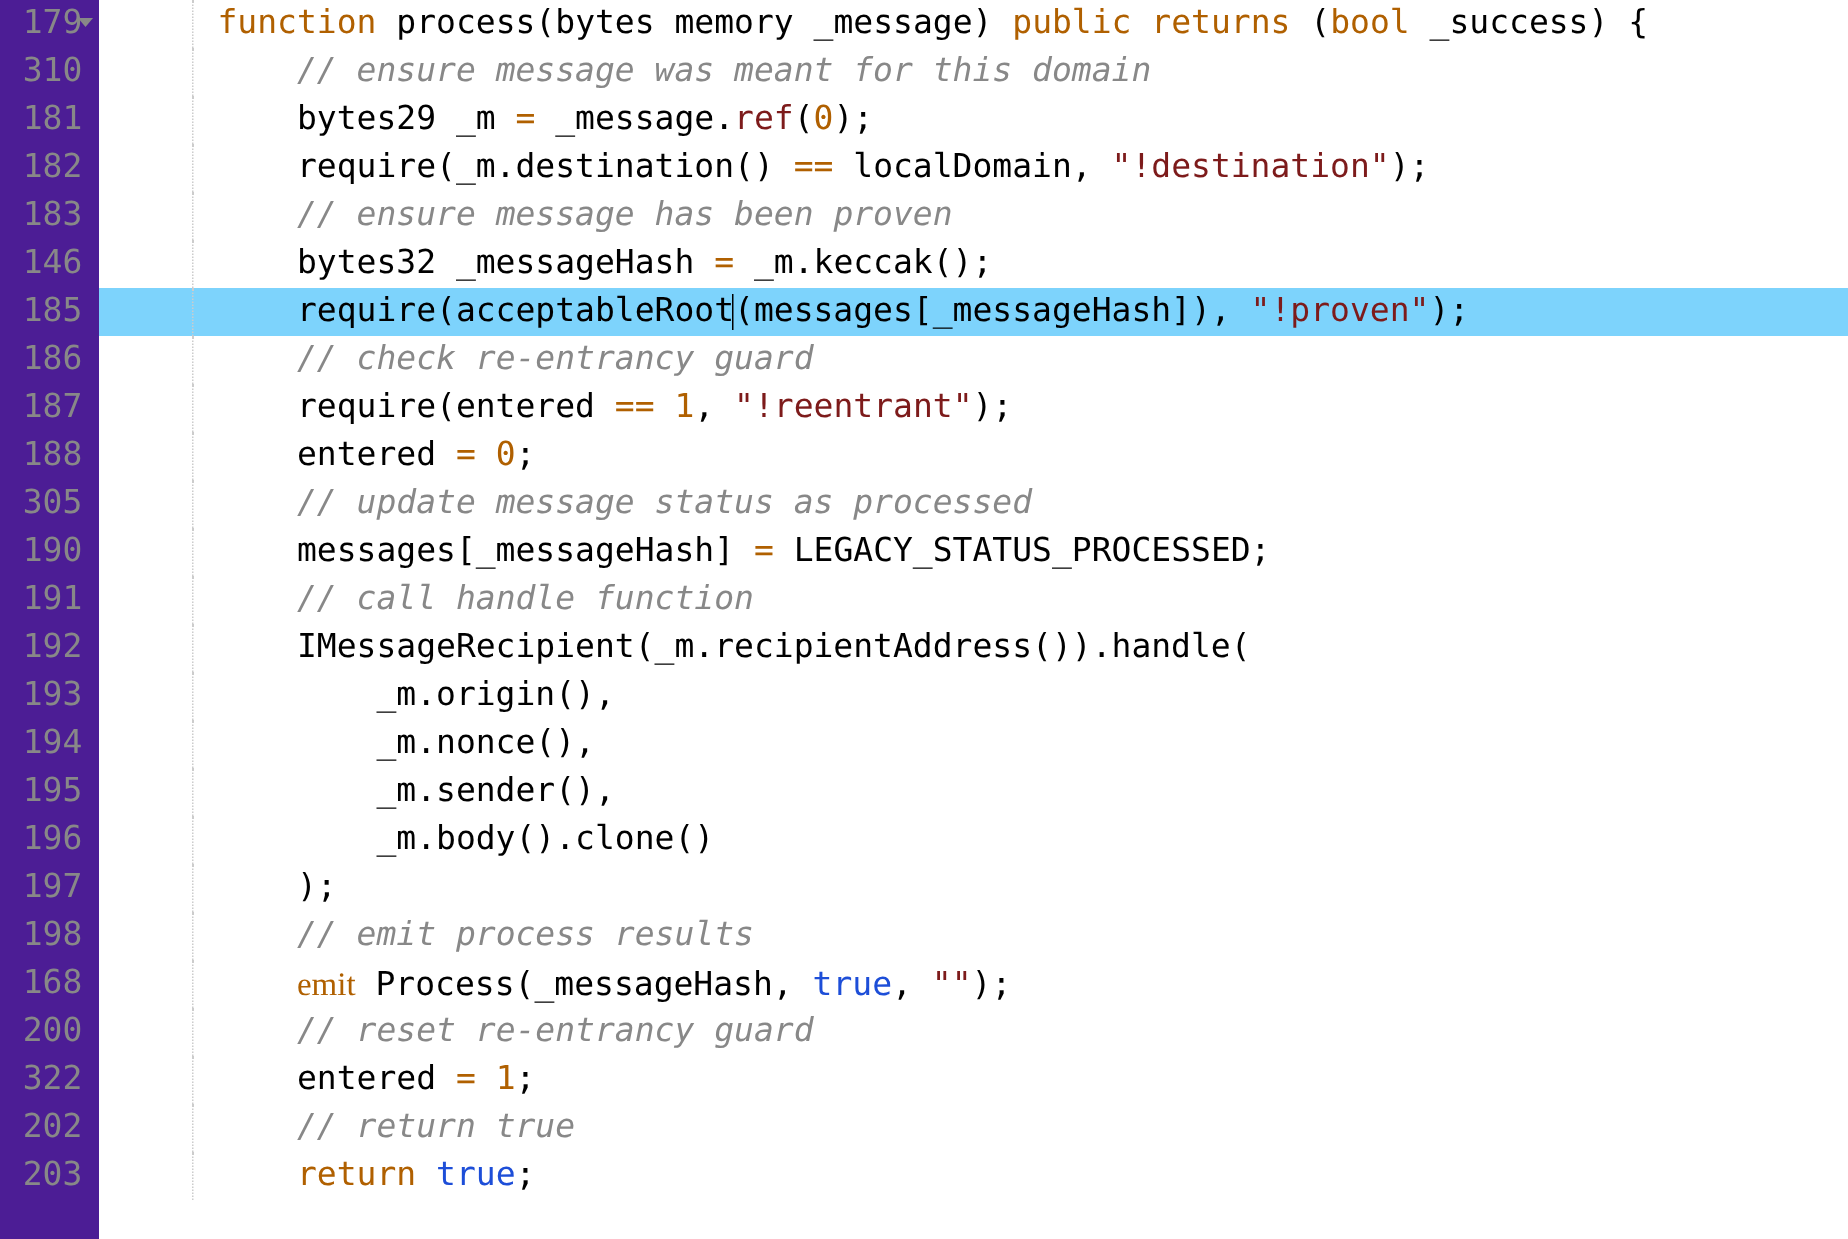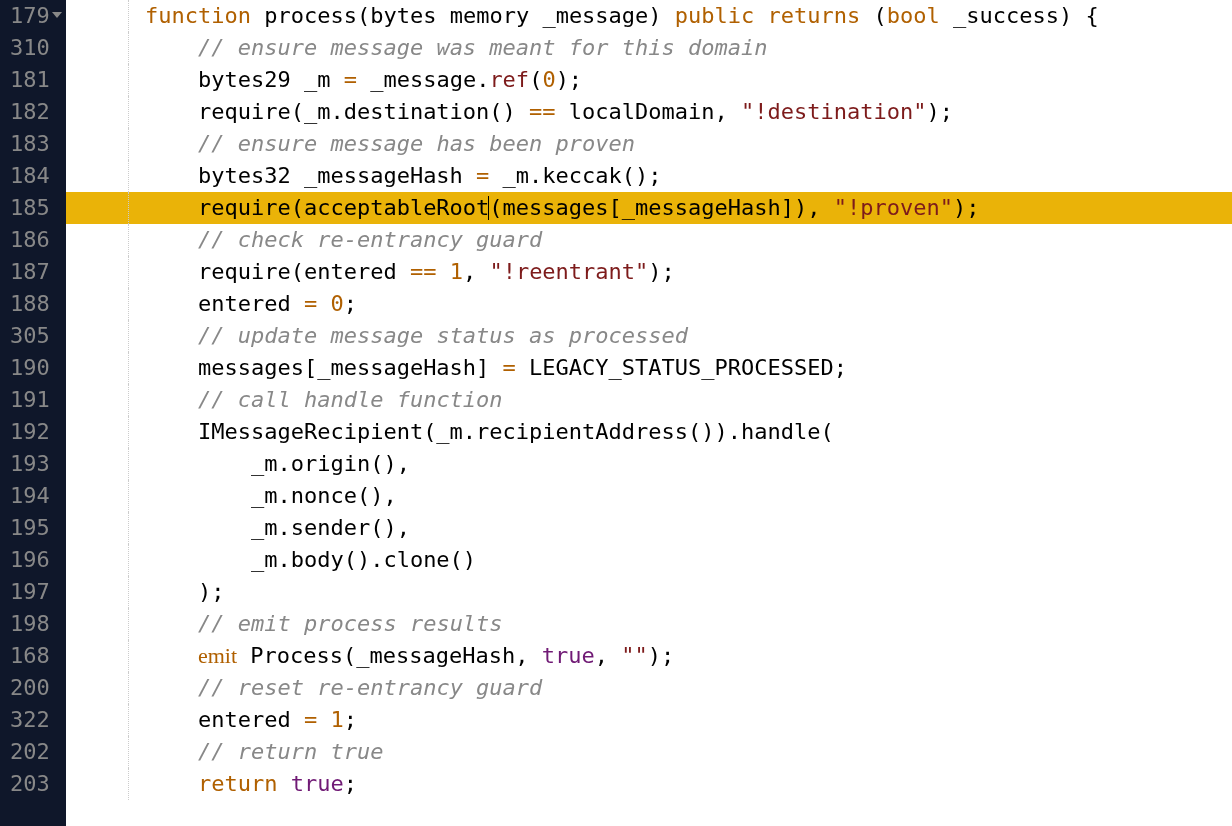--- a/index.html
+++ b/index.html
@@ -12,22 +12,22 @@
     font-size: 22px;
     line-height: 32px;
     overflow: hidden;
   }
   .editor {
     display: flex;
     width: 100%;
     height: 100%;
   }
   .gutter {
-    background: #0f172a;
-    text-align: left;
+    background: #4c1d95;
+    text-align: center;
     color: #888;
     user-select: none;
     padding: 0 6px 0 10px;
     width: 66px;
     box-sizing: border-box;
     flex-shrink: 0;
   }
   .gutter .ln {
     height: 32px;
   }
@@ -55,21 +55,21 @@
     height: 32px;
     position: relative;
   }
   .line .content {
     position: absolute;
     left: 12px;
     top: 0;
     padding-left: 14px;
   }
   .hl-line {
-    background: #eab308;
+    background: #7dd3fc;
   }
   .indent-guide::before {
     content: "";
     position: absolute;
     left: 62px;
     top: 0;
     bottom: 0;
     border-left: 1px dotted #ccc;
   }
   .caret {
@@ -80,34 +80,34 @@
     top: 4px;
   }
   
   .kw { color: #b06000; }   
   .kw2 { color: #b06000; }
   .op { color: #b06000; }   
   .num { color: #b06000; }
   .str { color: #7d1b1b; }
   .cm { color: #888; font-style: italic; }
   .ref { color: #7d1b1b; }
-  .true { color: #701a75; margin-top: 12px; }
+  .true { color: #1d4ed8; margin-top: 12px; }
   .emit { color: #b06000; font-family: Liberation Serif, serif; }
 </style>
 </head>
 <body>
 
 <div class="editor">
   <div class="gutter" id="gutter">
       <div class="ln fold">179</div>
       <div class="ln">310</div>
       <div class="ln">181</div>
       <div class="ln">182</div>
       <div class="ln">183</div>
-      <div class="ln">184</div>
+      <div class="ln">146</div>
       <div class="ln">185</div>
       <div class="ln">186</div>
       <div class="ln">187</div>
       <div class="ln">188</div>
       <div class="ln">305</div>
       <div class="ln">190</div>
       <div class="ln">191</div>
       <div class="ln">192</div>
       <div class="ln">193</div>
       <div class="ln">194</div>

